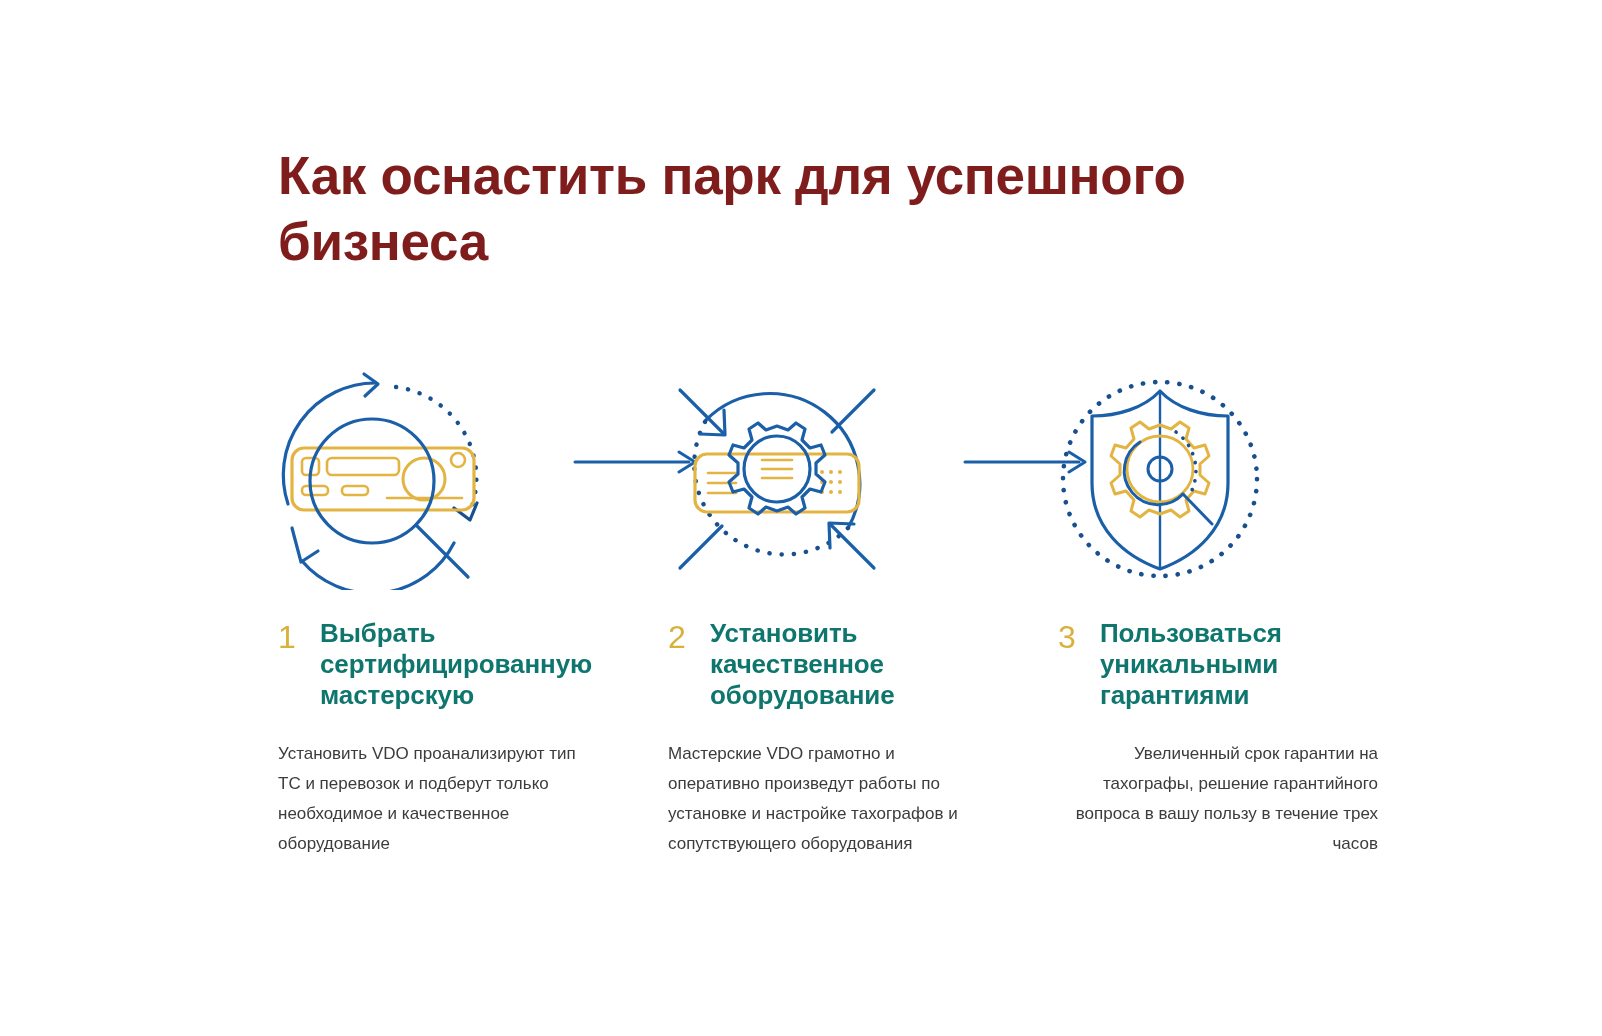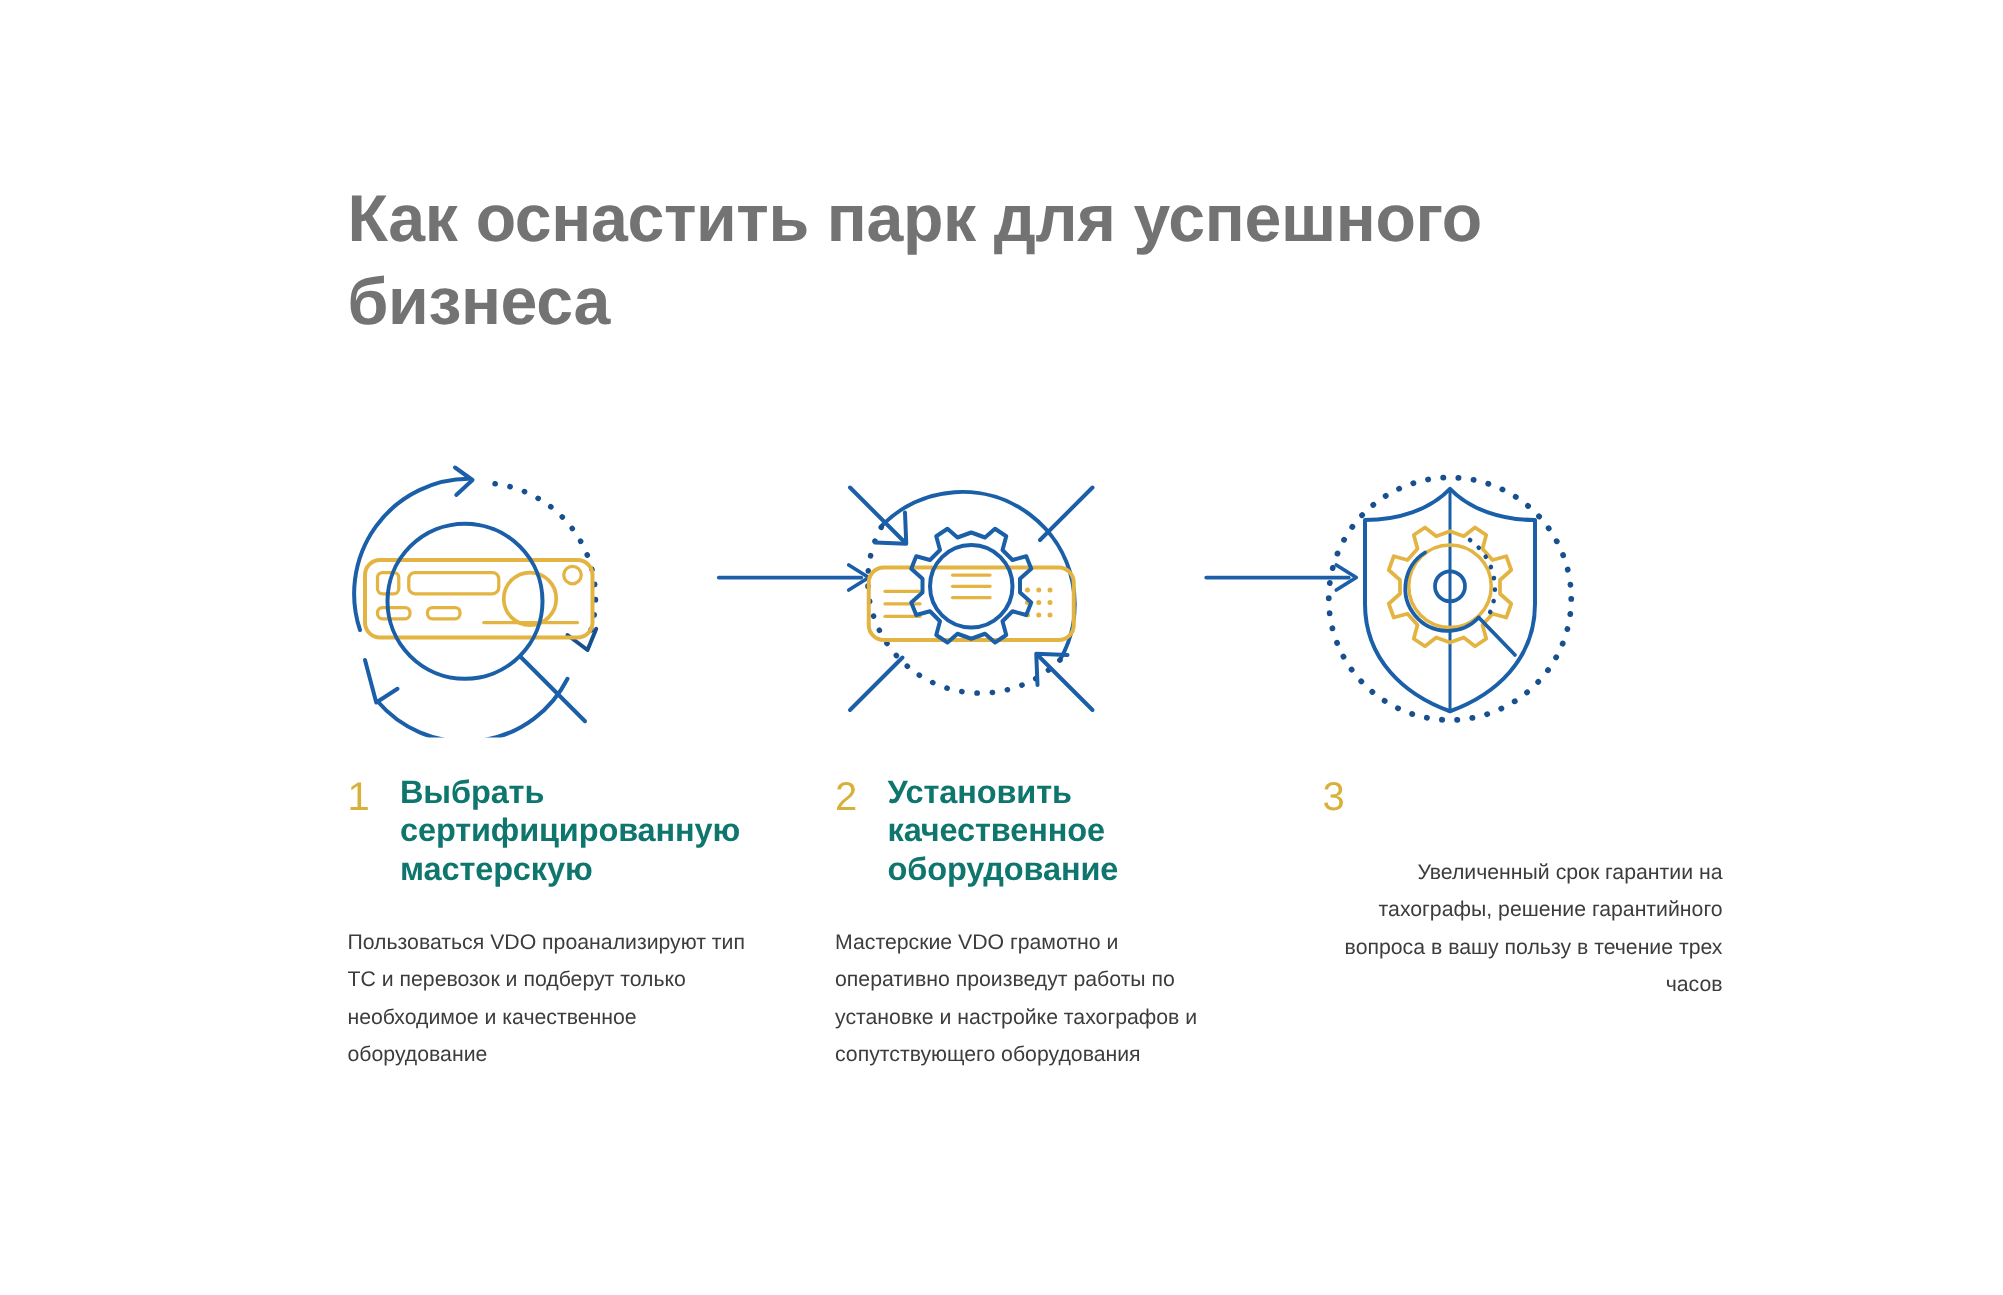--- a/index.html
+++ b/index.html
@@ -28,21 +28,21 @@
   
   .page-title {
     position: absolute;
     left: 278px;
     top: 143px;
     width: 920px;
     font-size: 53px;
     line-height: 66px;
     font-weight: 700;
     letter-spacing: -0.3px;
-    color: #737373;
+    color: #7f1d1d;
     margin: 0;
     white-space: pre-line;
   }
 
   
   .steps {
     position: absolute;
     left: 278px;
     top: 368px;
     width: 1090px;
@@ -150,21 +150,21 @@
         </svg>
       </div>
 
       <div class="step-head">
         <div class="step-num">1</div>
         <div class="step-title">Выбрать
 сертифицированную
 мастерскую</div>
       </div>
 
-      <div class="step-body">Пользоваться VDO проанализируют тип ТС и перевозок и подберут только необходимое и качественное оборудование</div>
+      <div class="step-body">Установить VDO проанализируют тип ТС и перевозок и подберут только необходимое и качественное оборудование</div>
     </div>
 
     <div class="connector">
       <svg width="130" height="24" viewBox="0 0 130 24" fill="none" xmlns="http://www.w3.org/2000/svg">
         <line x1="2" y1="12" x2="116" y2="12" stroke="#1a5fa8" stroke-width="3" stroke-linecap="round"></line>
         <path d="M106 2 L122 12 L106 22" stroke="#1a5fa8" stroke-width="3" fill="none" stroke-linecap="round" stroke-linejoin="round"></path>
       </svg>
     </div>
 
     <div class="step s2">
@@ -255,19 +255,22 @@
 
           <path d="M124 64 A48 48 0 0 1 140 122" stroke="#174f8f" stroke-width="3.6" fill="none" stroke-linecap="round" stroke-dasharray="0.2 9"></path>
 
           <path d="M88 74 A34 34 0 1 0 131 126" stroke="#1a5fa8" stroke-width="3" fill="none" stroke-linecap="round"></path>
           <line x1="131" y1="126" x2="160" y2="156" stroke="#1a5fa8" stroke-width="3" stroke-linecap="round"></line>
         </svg>
       </div>
 
       <div class="step-head">
         <div class="step-num">3</div>
+        <div class="step-title">Пользоваться
+уникальными
+гарантиями</div>
       </div>
 
       <div class="step-body">Увеличенный срок гарантии на тахографы, решение гарантийного вопроса в вашу пользу в течение трех часов</div>
     </div>
 
   </div>
 </div>
 
 </body></html>

